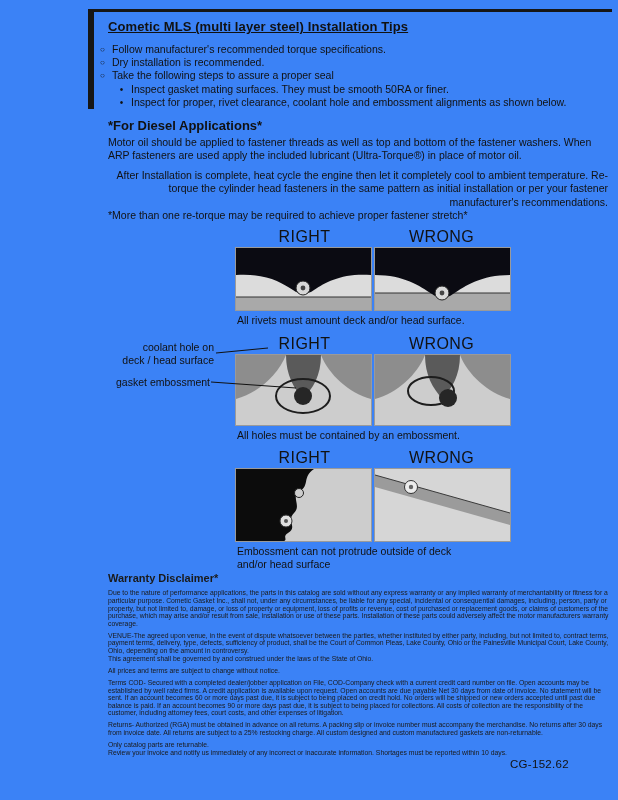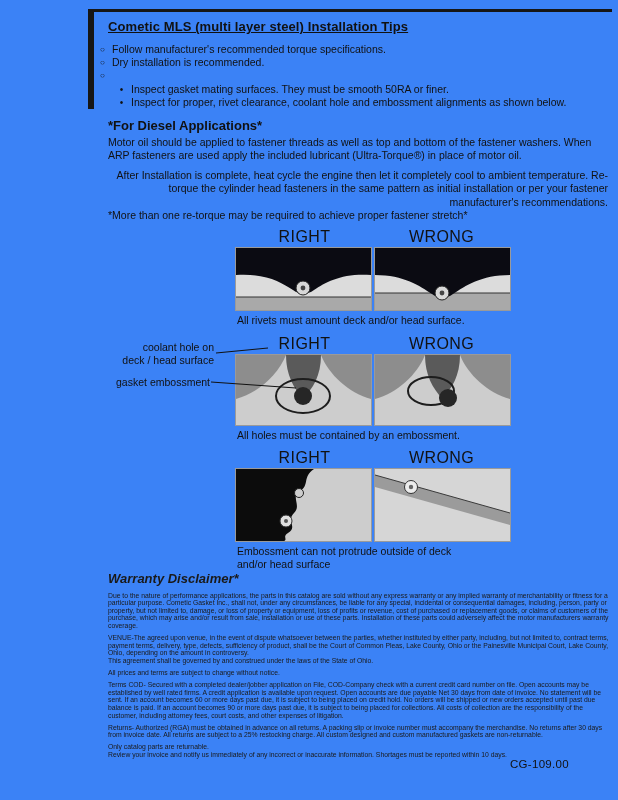--- a/index.html
+++ b/index.html
@@ -31,21 +31,21 @@
   .dimgs{display:flex;gap:4px;}
   .dimgs svg{display:block;outline:1px solid #9a9a9a;}
   .dcap{font-size:10.5px;line-height:12.6px;margin:4px 0 8px 1px;white-space:pre-line;}
 
   .callout{position:absolute;font-size:10.5px;line-height:12.6px;text-align:right;white-space:pre-line;}
   .callout-coolant{left:108px;top:341px;width:106px;}
   .callout-embossment{left:104px;top:376px;width:106px;}
   .overlay{position:absolute;left:0;top:0;width:618px;height:800px;pointer-events:none;}
 
   .disclaimer{position:absolute;left:108px;top:572px;width:502px;font-size:6.8px;line-height:1.12;color:#1a1a1a;}
-  .disclaimer .dh{font-size:13px;font-weight:bold;margin:0 0 5px;font-style:italic;}
+  .disclaimer .dh{font-size:11px;font-weight:bold;margin:0 0 5px;}
   .disclaimer p{margin:0 0 4.5px;white-space:pre-line;}
 
   .footer{position:absolute;left:510px;top:758px;font-size:11.5px;letter-spacing:.3px;}
 </style>
 </head>
 <body>
 
 <div class="page">
 
   <div class="top-rule"></div>
@@ -57,20 +57,21 @@
     <div class="tip">
       <span class="mk mk-circ">○</span>
       <span>Follow manufacturer's recommended torque specifications.</span>
     </div>
     <div class="tip">
       <span class="mk mk-circ">○</span>
       <span>Dry installation is recommended.</span>
     </div>
     <div class="tip">
       <span class="mk mk-circ">○</span>
+      <span>Take the following steps to assure a proper seal</span>
     </div>
     <div class="tip sub">
       <span class="mk mk-dot">•</span>
       <span>Inspect gasket mating surfaces.  They must be smooth 50RA or finer.</span>
     </div>
     <div class="tip sub">
       <span class="mk mk-dot">•</span>
       <span>Inspect for proper, rivet clearance, coolant hole and embossment alignments as shown below.</span>
     </div>
   </div>
@@ -169,15 +170,15 @@
     <p>Due to the nature of performance applications, the parts in this catalog are sold without any express warranty or any implied warranty of merchantability or fitness for a particular purpose.  Cometic Gasket Inc., shall not, under any circumstances, be liable for any special, incidental or consequential damages, including, person, party or property, but not limited to, damage, or loss of property or equipment, loss of profits or revenue, cost of purchased or replacement goods, or claims of customers of the purchase, which may arise and/or result from sale, installation or use of these parts.  Installation of these parts could adversely affect the motor manufacturers warranty coverage.</p>
     <p>VENUE-The agreed upon venue, in the event of dispute whatsoever between the parties, whether instituted by either party, including, but not limited to, contract terms, payment terms, delivery, type, defects, sufficiency of product, shall be the Court of Common Pleas, Lake County, Ohio or the Painesville Municipal Court, Lake County, Ohio, depending on the amount in controversy.
 This agreement shall be governed by and construed under the laws of the State of Ohio.</p>
     <p>All prices and terms are subject to change without notice.</p>
     <p>Terms COD- Secured with a completed dealer/jobber application on File, COD-Company check with a current credit card number on file.  Open accounts may be established by well rated firms.  A credit application is available upon request.  Open accounts are due payable Net 30 days from date of invoice.  No statement will be sent.  If an account becomes 60 or more days past due, it is subject to being placed on credit hold.  No orders will be shipped or new orders accepted until past due balance is paid.  If an account becomes 90 or more days past due, it is subject to being placed for collections.  All costs of collection are the responsibility of the customer, including attorney fees, court costs, and other expenses of litigation.</p>
     <p>Returns- Authorized (RGA) must be obtained in advance on all returns.  A packing slip or invoice number must accompany the merchandise.  No returns after 30 days from invoice date.  All returns are subject to a 25% restocking charge.  All custom designed and custom manufactured gaskets are non-returnable.</p>
     <p>Only catalog parts are returnable.
 Review your invoice and notify us immediately of any incorrect or inaccurate information.  Shortages must be reported within 10 days.</p>
   </div>
 
-  <div class="footer">CG-109.00</div>
+  <div class="footer">CG-152.62</div>
 
 </div>
 
 </body></html>

